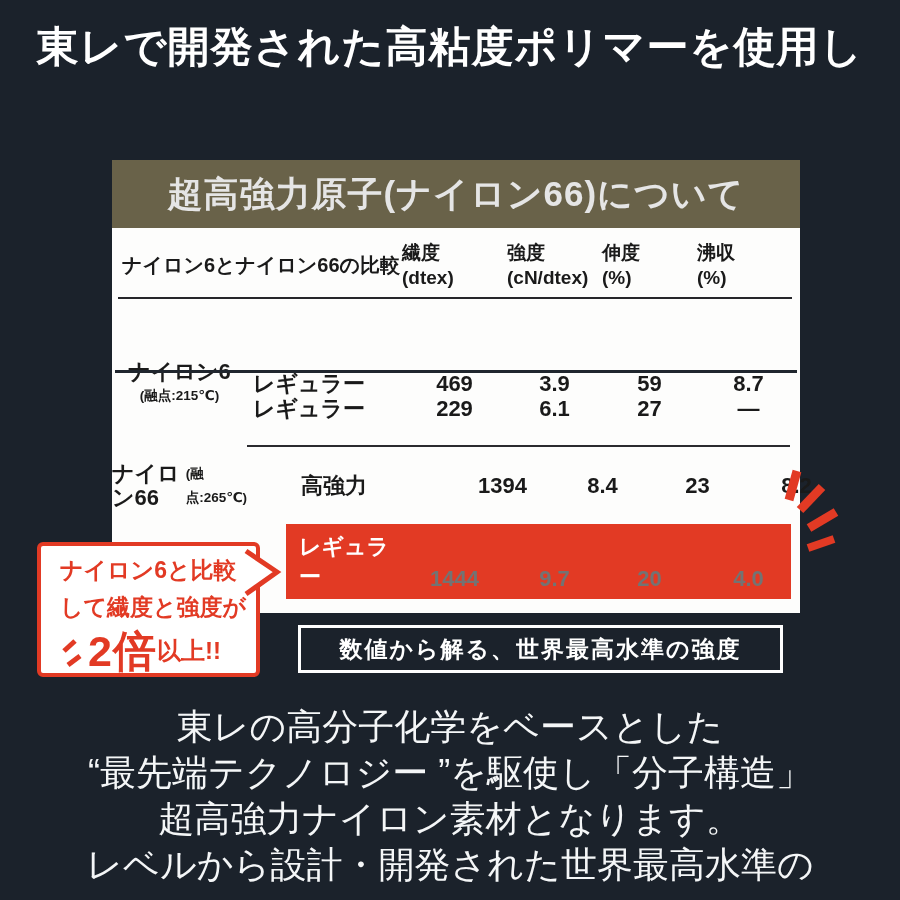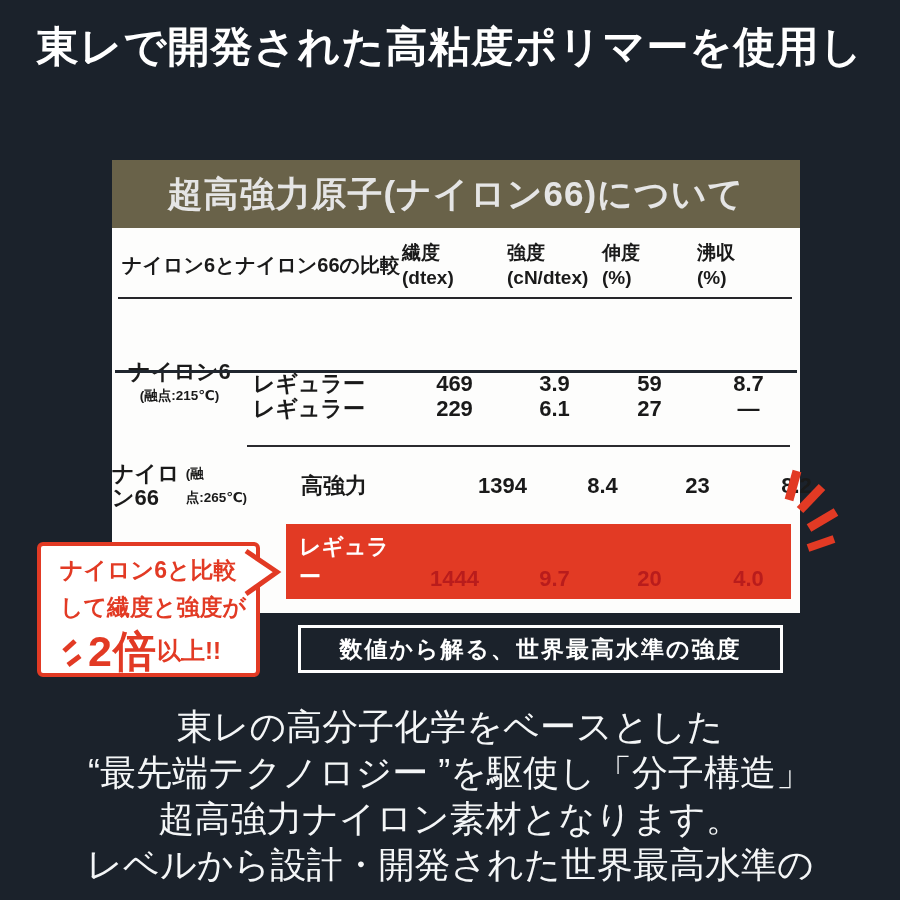--- a/index.html
+++ b/index.html
@@ -47,21 +47,21 @@
   .row3{top:219px;height:77px;margin-left:48px;}
   .group-label-66{
     position:absolute;top:145px;left:0;width:135px;height:226px;
     display:flex;flex-direction:row;align-items:center;justify-content:center;line-height:24px;
   }
   
   .row-red-wrap{position:absolute;top:296px;left:0;width:688px;height:75px;}
   .row-red-bg{position:absolute;left:174px;right:9px;top:0;bottom:0;background:#e23a24;}
   .row-red{top:0;height:75px;color:#fff;}
   .row-red .c-type{padding-left:52px;color:#fff;}
-  .row-red .c{color:#b91c1c;margin-top:34px;}
+  .row-red .c{color:#737373;margin-top:34px;}
   
   .callout{
     position:absolute;left:27px;top:542px;width:223px;height:135px;
     box-sizing:border-box;background:#fff;border:4px solid #e23a24;border-radius:6px;
     color:#e23a24;font-weight:700;padding:6px 0 0 19px;line-height:37px;font-size:23px;margin-left:10px;
   }
   .callout-big-line{display:flex;align-items:center;height:50px;line-height:50px;}
   .callout-big{font-size:43px;font-weight:700;letter-spacing:1px;}
   .callout-suffix{font-size:24px;font-weight:700;}
   .tail-svg{position:absolute;left:244px;top:548px;z-index:3;}

